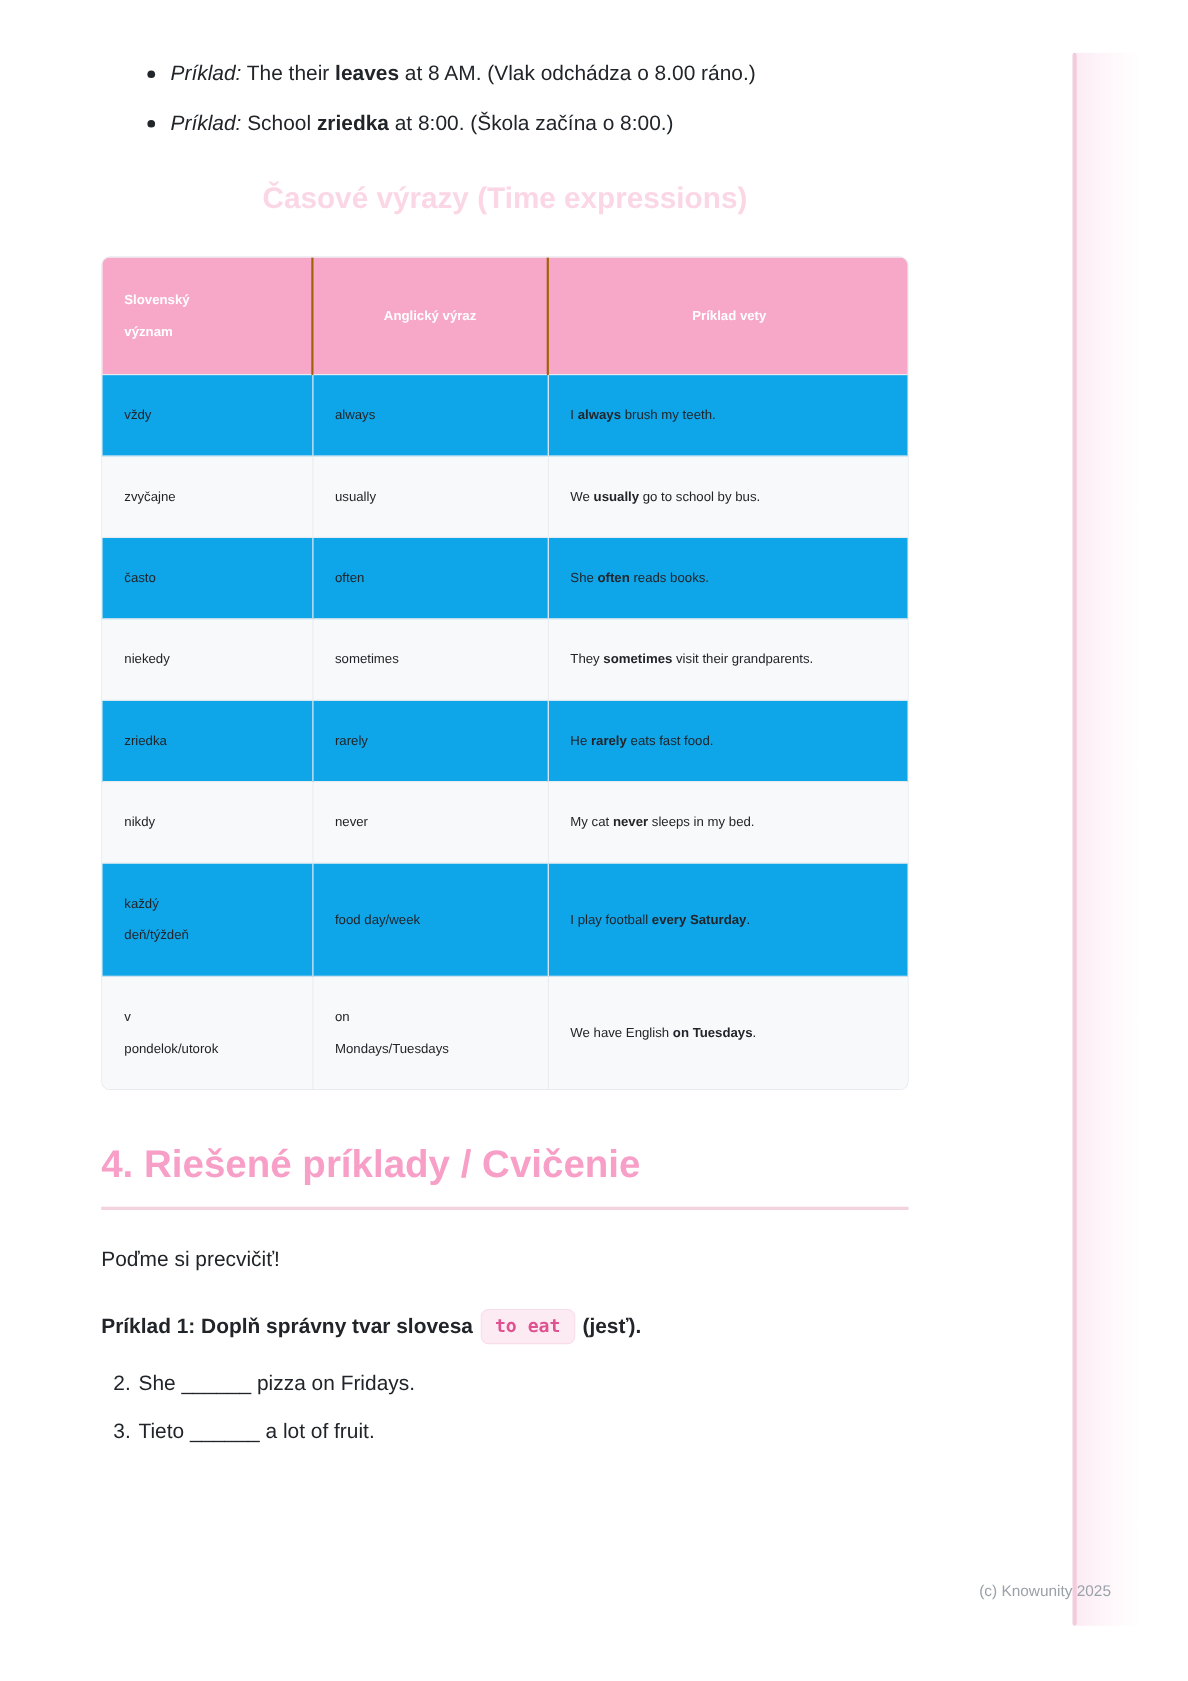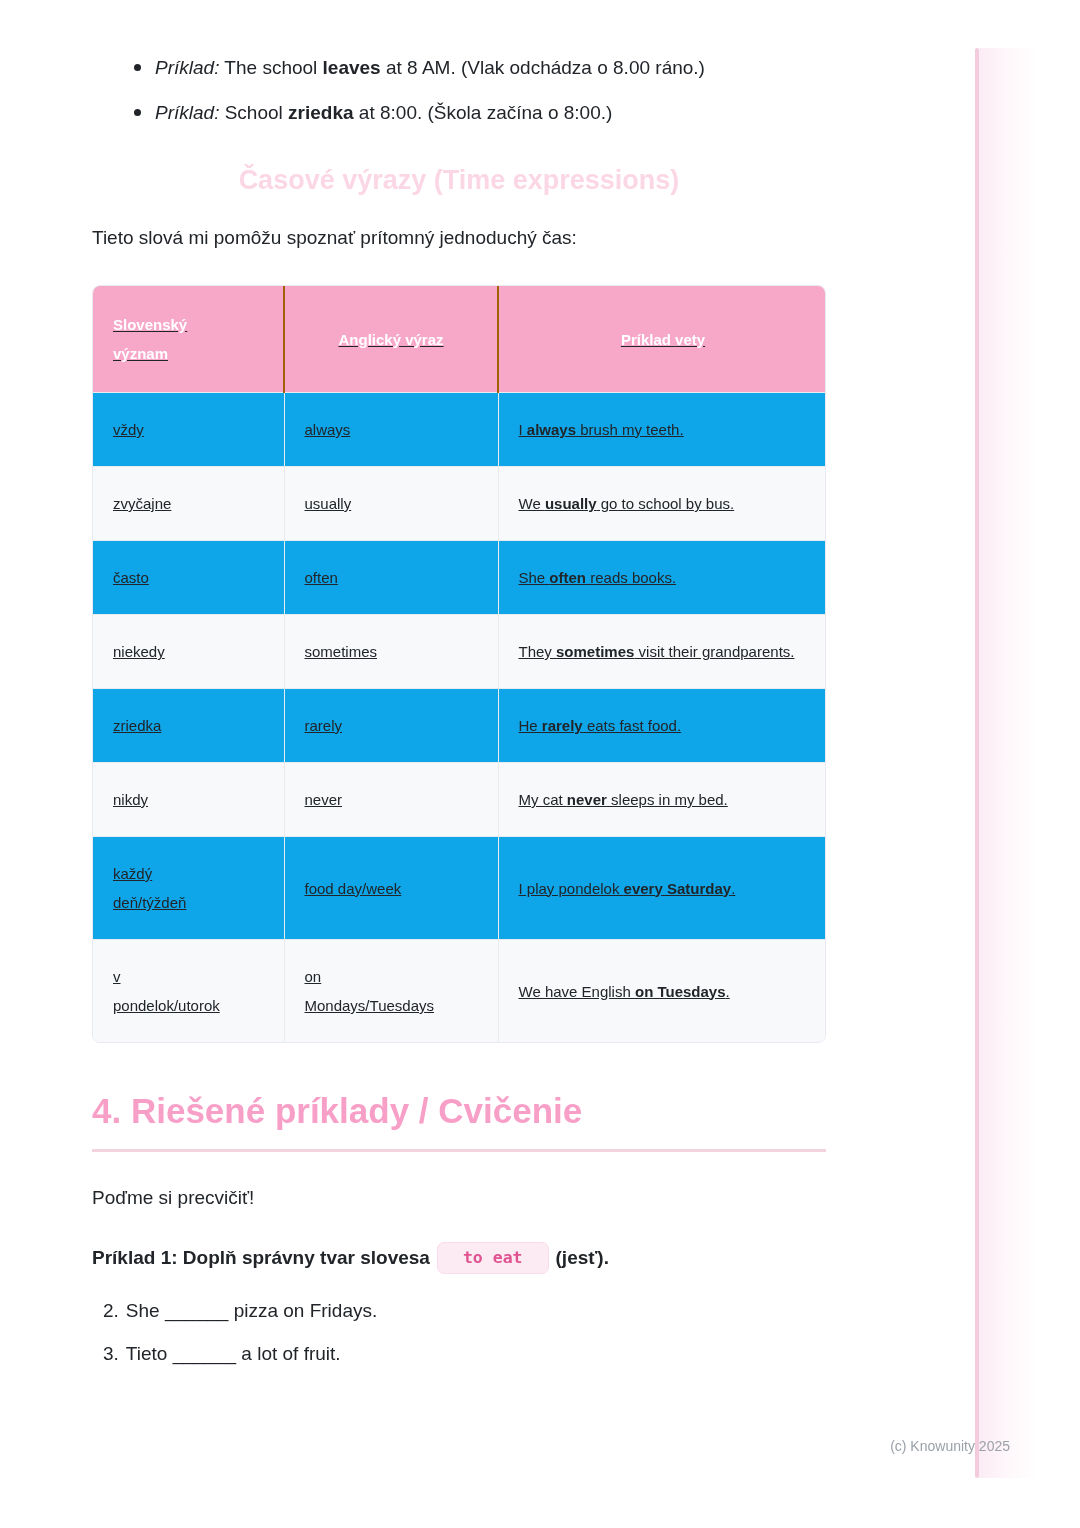--- a/index.html
+++ b/index.html
@@ -51,21 +51,21 @@
   .intro { margin-top: 29px; }
 
   
   .tbl-wrap {
     margin-top: 36px;
     border: 1px solid #e8eaef;
     border-radius: 8px;
     overflow: hidden;
     width: 734px;
   }
-  table { border-collapse: collapse; table-layout: fixed; width: 100%; font-size: 15px; text-decoration: underline; }
+  table { border-collapse: collapse; table-layout: fixed; width: 100%; font-size: 12px; }
   th, td {
     text-align: left; vertical-align: middle;
     padding: 22px 20px; line-height: 29px;
     white-space: pre-line;
     font-weight: normal;
   }
   th {
     background: #f7a8c9; color: #ffffff; font-weight: bold;
     padding: 24px 20px;
   }
@@ -82,21 +82,21 @@
   }
   .divider { margin-top: 18px; height: 3px; background: #f3d3de; border: none; width: 734px; }
   .lead { margin-top: 34px; }
   .prompt { margin-top: 33px; font-weight: bold; }
   .chip {
     display: inline-block;
     font-family: "DejaVu Sans Mono", monospace;
     font-size: 16.5px; line-height: 20px;
     color: #e0518f; background: #fdebf3;
     border: 1px solid #f9dcea; border-radius: 7px;
-    padding: 5px 25px; margin: 0 7px;
+    padding: 5px 12px; margin: 0 7px;
     font-weight: bold; vertical-align: 1px;
   }
   .ex-list { list-style: none; margin-top: 25px; }
   .ex-list li { padding-left: 11px; margin-bottom: 20px; }
   .ex-list .num { margin-right: 7px; }
 
   .footer {
     position: absolute; top: 1438px; right: 70px;
     font-size: 14px; line-height: 17px; color: #9ba1a9;
   }
@@ -107,31 +107,30 @@
 <div class="page">
 
   <div class="side-bar-line"></div>
   <div class="side-bar-wash"></div>
 
   <div class="content">
 
     <ul class="examples">
       <li>
         <span class="dot"></span>
-        <span class="it">Príklad:</span><span> The school </span><b>leaves</b><span> at 8 AM. (Vlak odchádza o 8.00 ráno.)</span>
+        <span class="it">Príklad:</span><span> The their </span><b>leaves</b><span> at 8 AM. (Vlak odchádza o 8.00 ráno.)</span>
       </li>
       <li>
         <span class="dot"></span>
         <span class="it">Príklad:</span><span> School </span><b>zriedka</b><span> at 8:00. (Škola začína o 8:00.)</span>
       </li>
     </ul>
 
     <h3 class="h3-light">Časové výrazy (Time expressions)</h3>
 
-    <p class="intro">Tieto slová mi pomôžu spoznať prítomný jednoduchý čas:</p>
 
     <div class="tbl-wrap">
       <table>
         <colgroup>
             <col style="width:191px">
             <col style="width:214px">
             <col style="width:329px">
           </colgroup>
         <thead>
           <tr>
@@ -169,21 +168,21 @@
           </tr>
           <tr>
             <td>nikdy</td>
             <td>never</td>
             <td><span>My cat </span><b>never</b><span> sleeps in my bed.</span></td>
           </tr>
           <tr>
             <td>každý
 deň/týždeň</td>
             <td>food day/week</td>
-            <td><span>I play pondelok </span><b>every Saturday</b><span>.</span></td>
+            <td><span>I play football </span><b>every Saturday</b><span>.</span></td>
           </tr>
           <tr>
             <td>v
 pondelok/utorok</td>
             <td>on
 Mondays/Tuesdays</td>
             <td><span>We have English </span><b>on Tuesdays</b><span>.</span></td>
           </tr>
         </tbody>
       </table>

